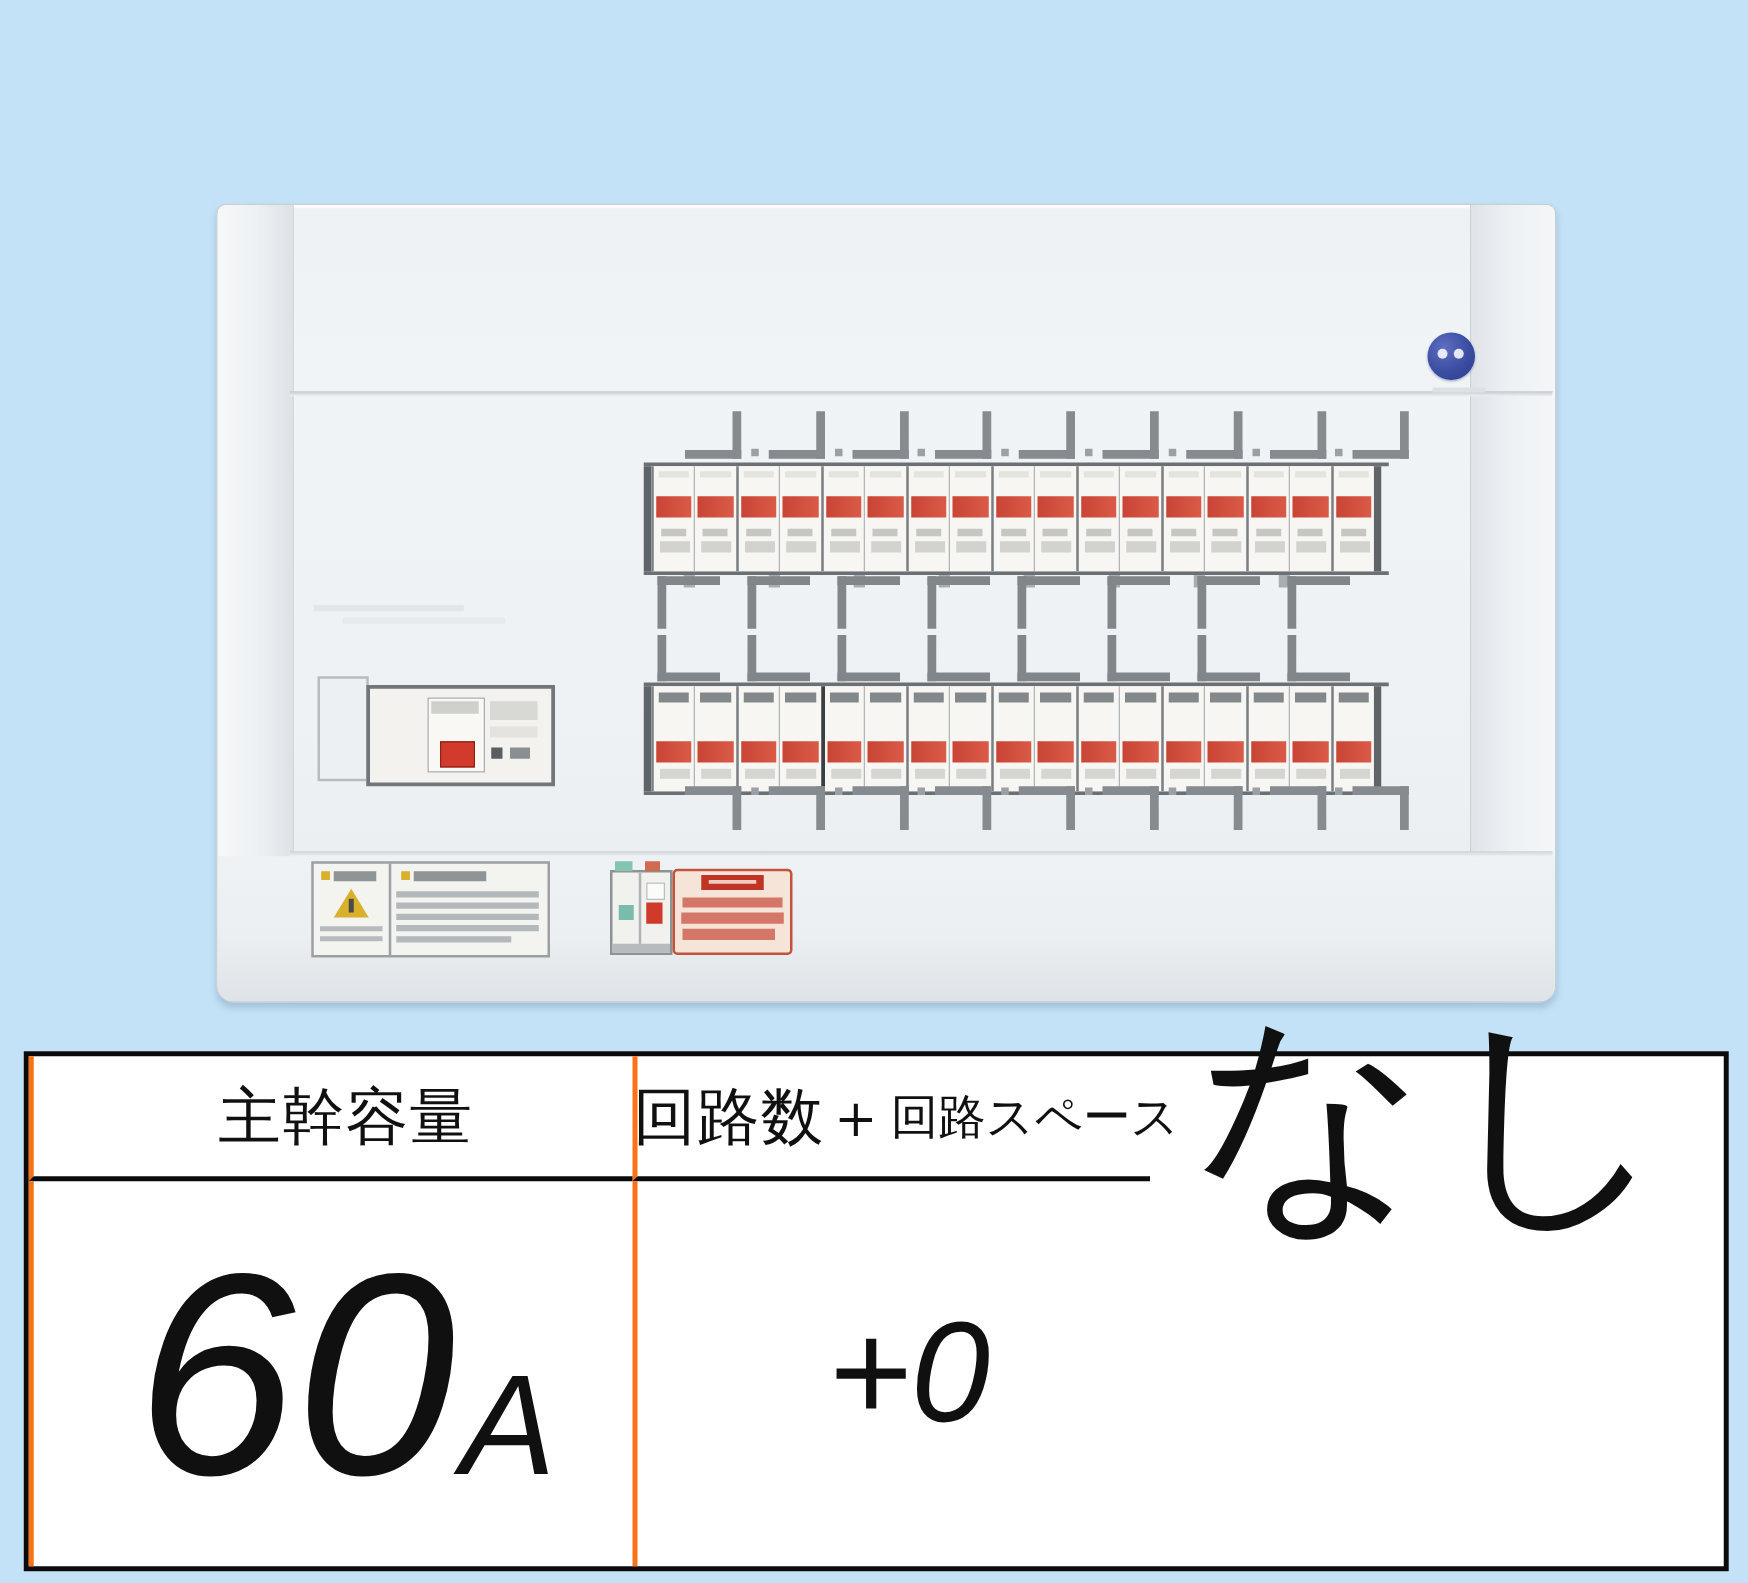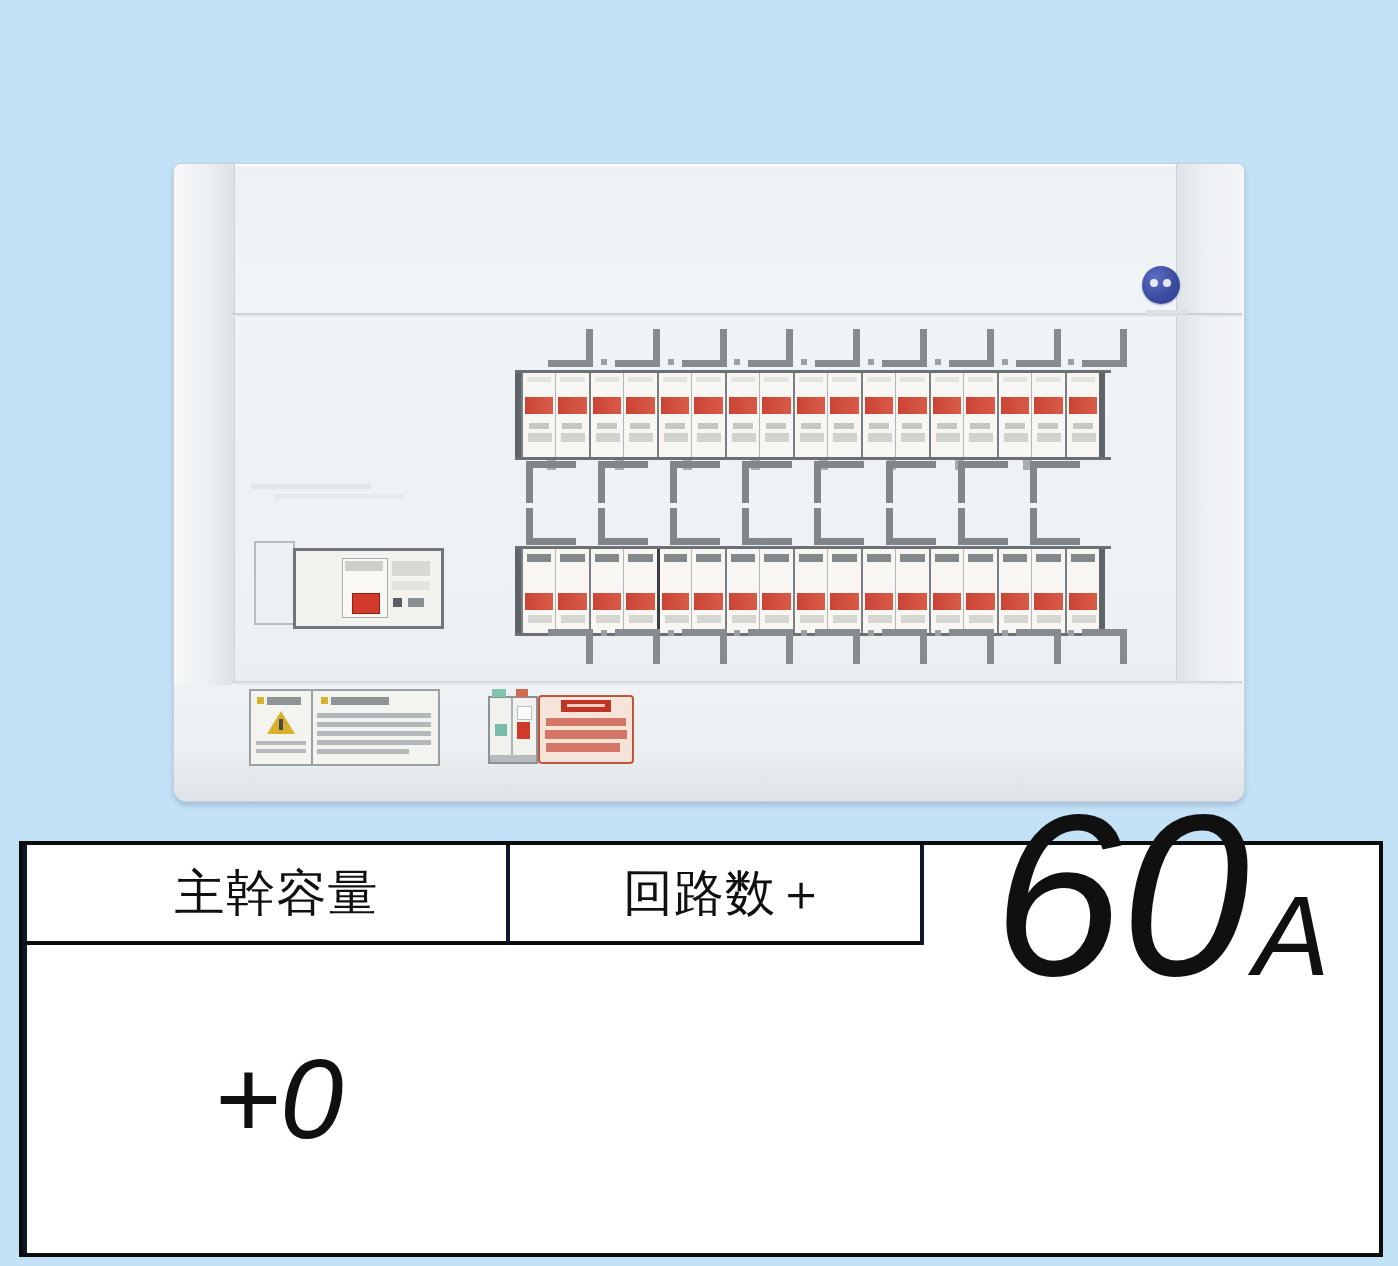--- a/index.html
+++ b/index.html
@@ -125,21 +125,21 @@
   .so-l2{left:5px;top:33px;width:82px;height:9px;background:rgba(197,72,56,.70);}
   .so-l3{left:6px;top:46px;width:74px;height:9px;background:rgba(197,72,56,.70);}
 
   
   .spec-table{
     position:absolute;left:19px;top:841px;width:1364px;height:416px;
     background:#ffffff;border:4px solid #0b0b0b;box-sizing:border-box;
     display:grid;grid-template-columns:483px 414px 459px;grid-template-rows:100px 1fr;
   }
   .spec-table .cell{display:flex;align-items:center;justify-content:center;color:#101010;}
-  .spec-table .c2{border-left:4px solid #0f172a;padding-left:20px;}
+  .spec-table .c2{border-left:4px solid #f97316;padding-left:20px;}
   .spec-table .hrow{border-bottom:4px solid #0b0b0b;}
   .th-text{font-size:50px;letter-spacing:1px;font-weight:500;white-space:nowrap;}
   .th-sub{font-size:38px;font-weight:500;margin-left:2px;white-space:nowrap;}
   .val-upright{font-size:185px;letter-spacing:6px;font-weight:400;line-height:1;}
   .val-row{display:flex;align-items:baseline;line-height:0.9;}
   .val-big{font-size:230px;font-style:italic;font-weight:400;}
   .val-small{font-size:114px;font-style:italic;font-weight:400;margin-left:4px;}
 </style>
 </head>
 <body>
@@ -495,22 +495,26 @@
       <div class="so-l3"></div>
     </div>
   </div>
 
   <div class="spec-table">
     <div class="cell hrow c2">
       <span class="th-text">主幹容量</span>
     </div>
     <div class="cell hrow c2">
       <span class="th-text">回路数＋</span>
-    </div>
-
+      <span class="th-sub">回路スペース</span>
+    </div>
+
+    <div class="cell">
+      <span class="val-upright">なし</span>
+    </div>
     <div class="cell c2">
       <span class="val-row">
           <span class="val-big">60</span>
           <span class="val-small">A</span>
         </span>
     </div>
     <div class="cell c2">
       <span class="val-row">
           <span class="val-small">+0</span>
         </span>

